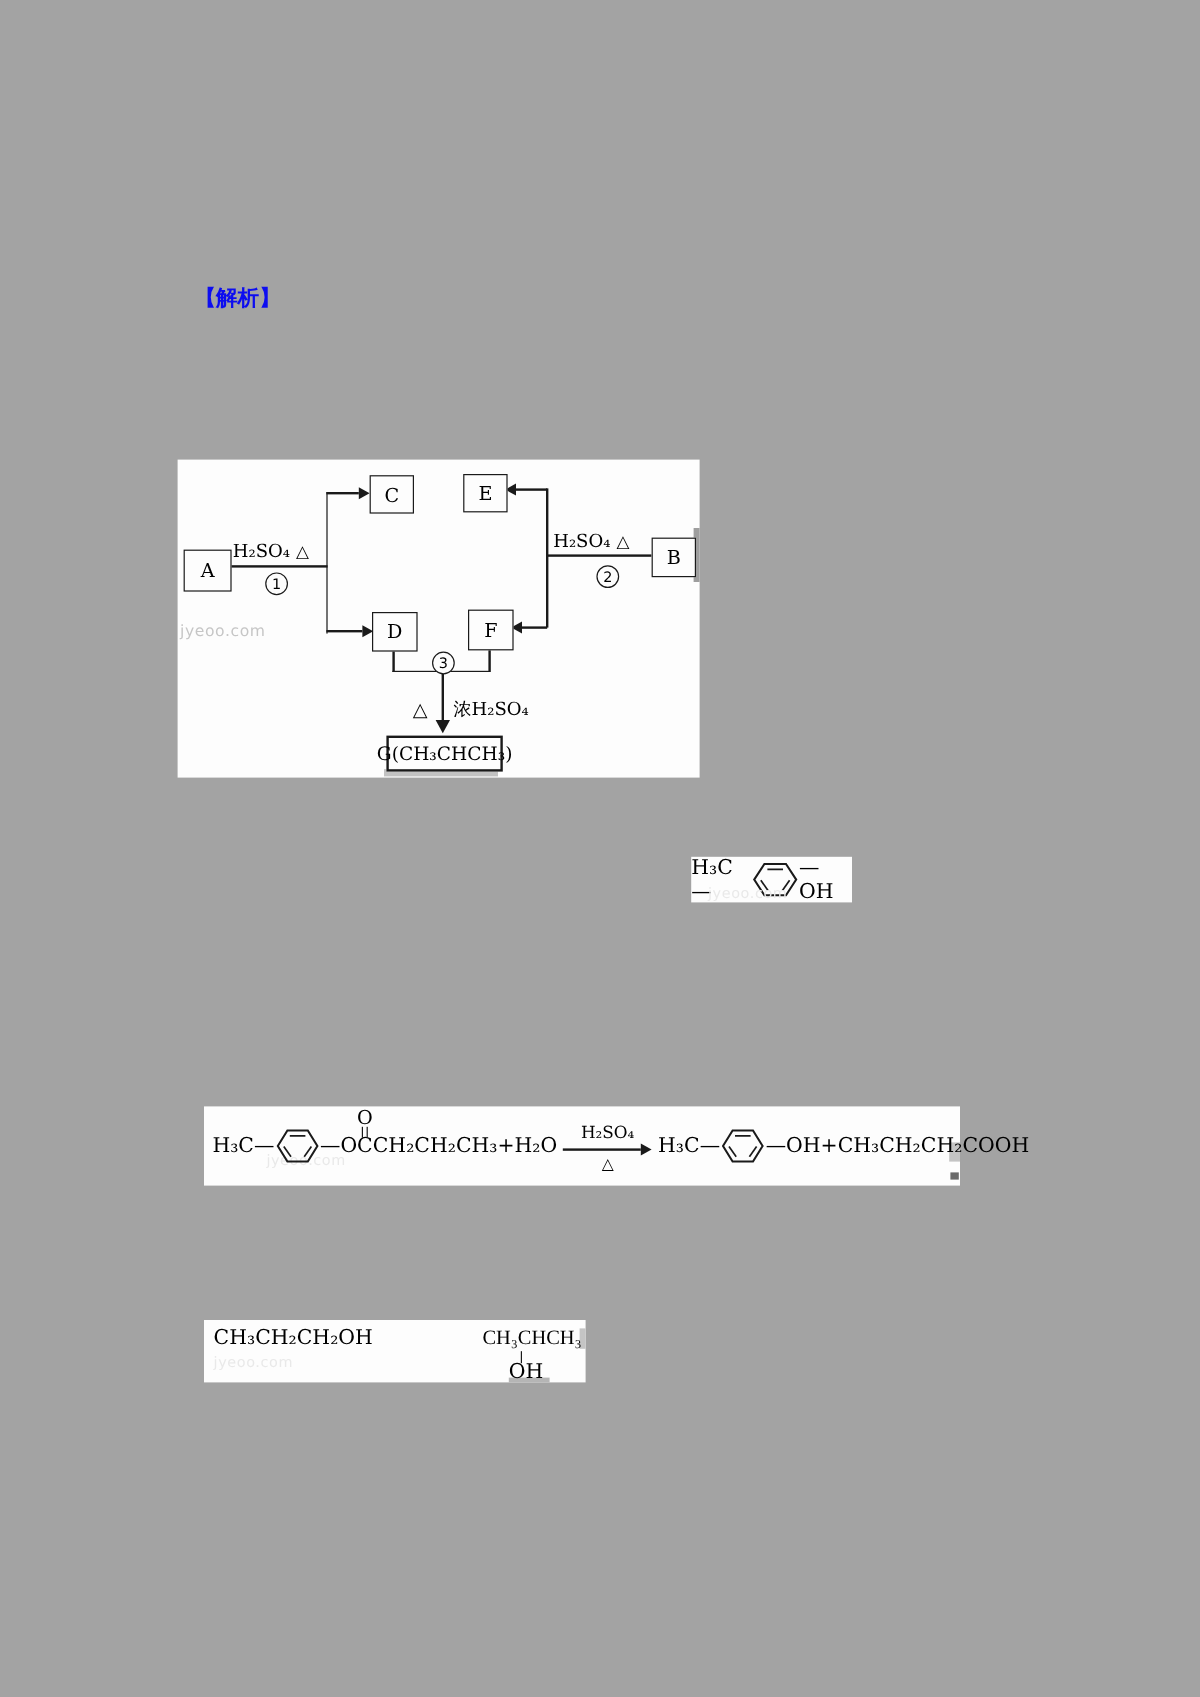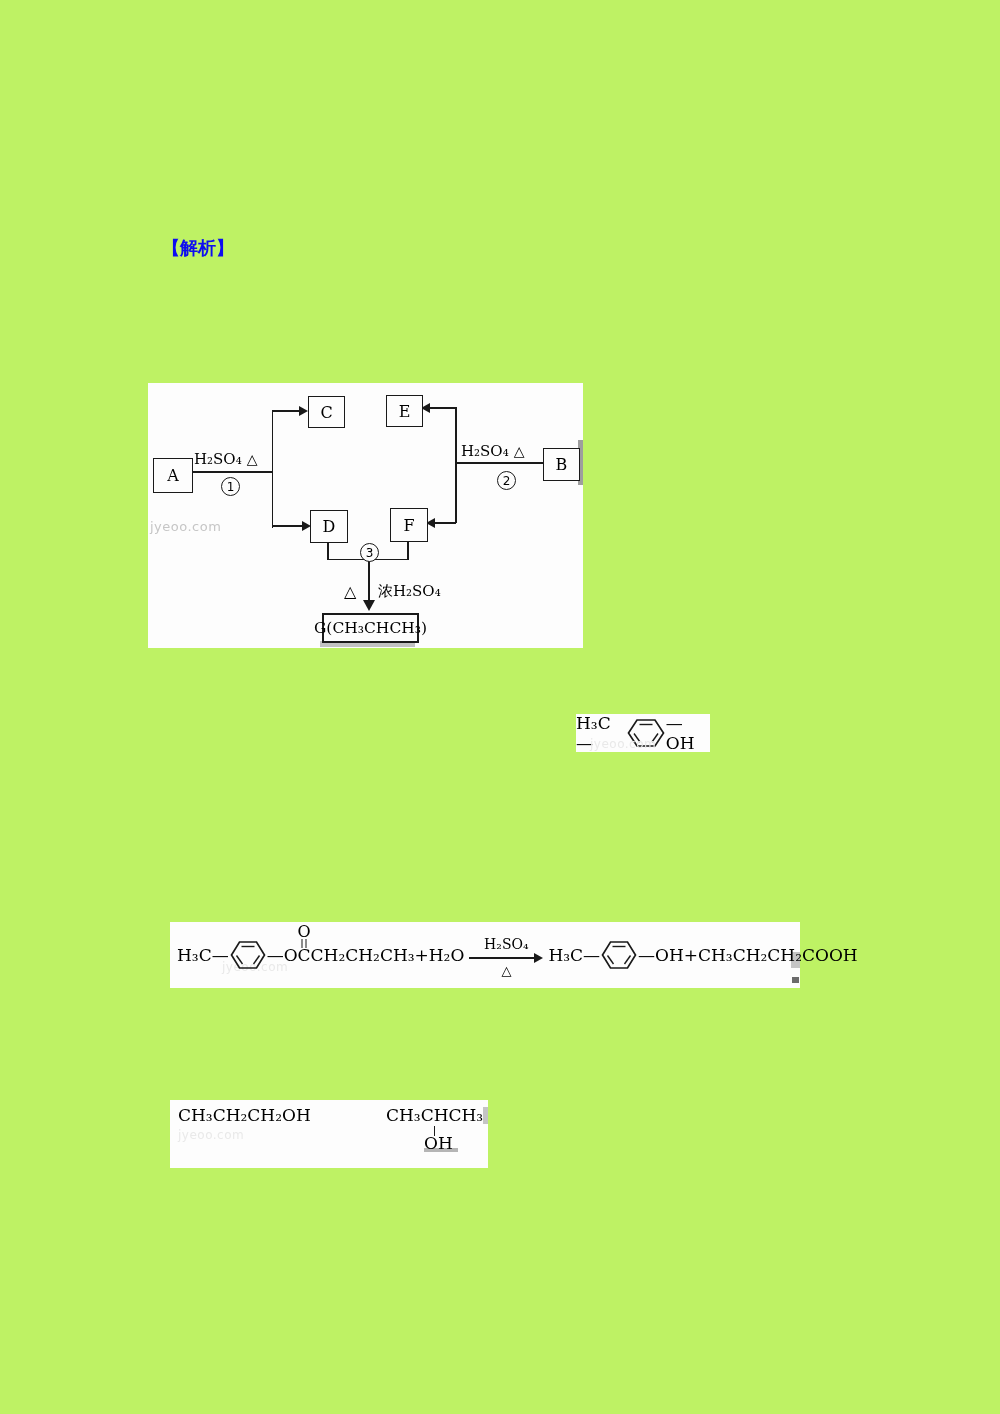--- a/index.html
+++ b/index.html
@@ -1,16 +1,16 @@
 <!DOCTYPE html>
 <html><head>
 <meta charset="utf-8">
 <style>
   html,body{margin:0;padding:0;background:#000;}
-  .page{position:relative;width:1000px;height:1414px;background:#bef264;overflow:hidden;
+  .page{position:relative;width:1000px;height:1414px;background:#a3a3a3;overflow:hidden;
         font-family:"DejaVu Serif",serif;color:#000;}
   .blue-tag{position:absolute;left:162px;top:236px;font-size:18px;font-weight:bold;
             color:#0d0df0;letter-spacing:0px;white-space:nowrap;}
   .panel{position:absolute;background:#fdfdfd;}
   
   .diagram{left:148px;top:383px;width:435px;height:265px;}
   .node{position:absolute;border:1.7px solid #1a1a1a;background:#fdfdfd;display:flex;
         align-items:center;justify-content:center;font-size:16px;z-index:3;}
   .hl{position:absolute;height:1.7px;background:#1a1a1a;z-index:1;}
   .vl{position:absolute;width:1.7px;background:#1a1a1a;z-index:1;}
@@ -37,21 +37,21 @@
   .carbonyl{position:relative;display:inline-block;}
   .co-o{position:absolute;left:50%;top:-21px;transform:translateX(-50%);font-size:16px;line-height:1;}
   .co-dbl{position:absolute;left:50%;top:-6px;transform:translateX(-50%);width:3px;height:9px;
           border-left:1.5px solid #1a1a1a;border-right:1.5px solid #1a1a1a;}
   .rx{display:inline-flex;flex-direction:column;align-items:center;margin:0 5px;flex:none;transform:translateY(2px);}
   .rx-top{font-size:14px;line-height:1.1;}
   .rx-line{display:flex;align-items:center;width:74px;margin:1px 0;}
   .rx-line .stem{flex:1;height:1.7px;background:#1a1a1a;}
   .rx-line .head{width:0;height:0;border-left:9px solid #1a1a1a;border-top:5px solid transparent;border-bottom:5px solid transparent;}
   .rx-bot{font-family:"DejaVu Sans",sans-serif;font-size:13px;line-height:1;}
-  .isomers{left:170px;top:1100px;width:318px;height:68px;font-size:17px;}
+  .isomers{left:170px;top:1100px;width:318px;height:52px;font-size:17px;}
   .iso-text{position:absolute;white-space:nowrap;z-index:2;}
   .bond-v{position:absolute;width:1.6px;background:#1a1a1a;z-index:2;}
 </style>
 </head>
 <body>
 
 <div class="page">
 
   <div class="blue-tag">【解析】</div>
 
@@ -152,20 +152,20 @@
       </svg>
       <span>—OH+CH₃CH₂CH₂COOH</span>
     </div>
     <div class="artifact" style="left:621px;top:30px;width:9px;height:16px;background:#c4c4c4;"></div>
     <div class="artifact" style="left:622px;top:55px;width:7px;height:6px;background:#6b6b6b;"></div>
   </div>
 
   <div class="panel isomers">
     <div class="wm faint" style="left:8px;top:28px;">jyeoo.com</div>
     <div class="iso-text" style="left:8px;top:5px;">CH₃CH₂CH₂OH</div>
-    <div class="iso-text" style="left:216px;top:5px;">CH₃CHCH₃</div>
+    <div class="iso-text" style="left:232px;top:5px;font-family:Liberation Serif, serif;">CH₃CHCH₃</div>
     <div class="bond-v" style="left:263.5px;top:26px;height:10px;"></div>
     <div class="iso-text" style="left:254px;top:33px;">OH</div>
     <div class="artifact" style="left:313px;top:7px;width:5px;height:17px;background:#c4c4c4;"></div>
     <div class="artifact" style="left:254px;top:48px;width:34px;height:4px;background:#b5b5b5;"></div>
   </div>
 
 </div>
 
 </body></html>

